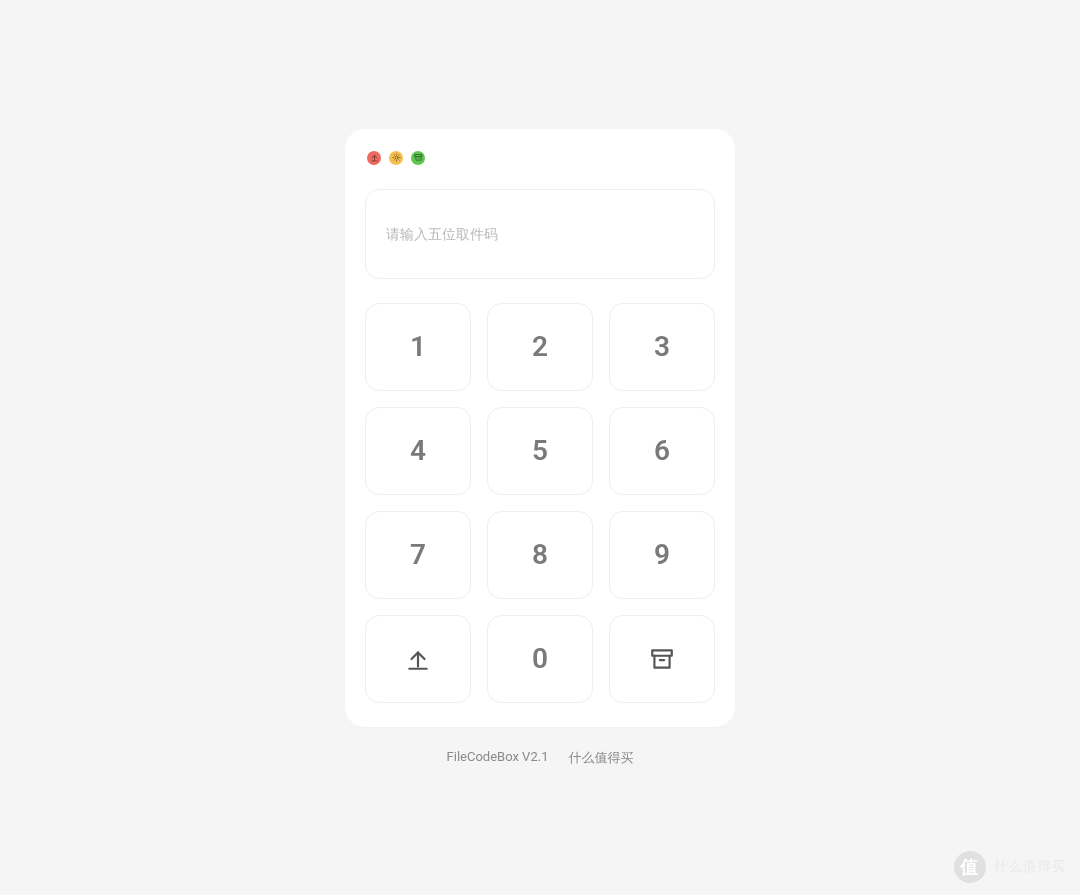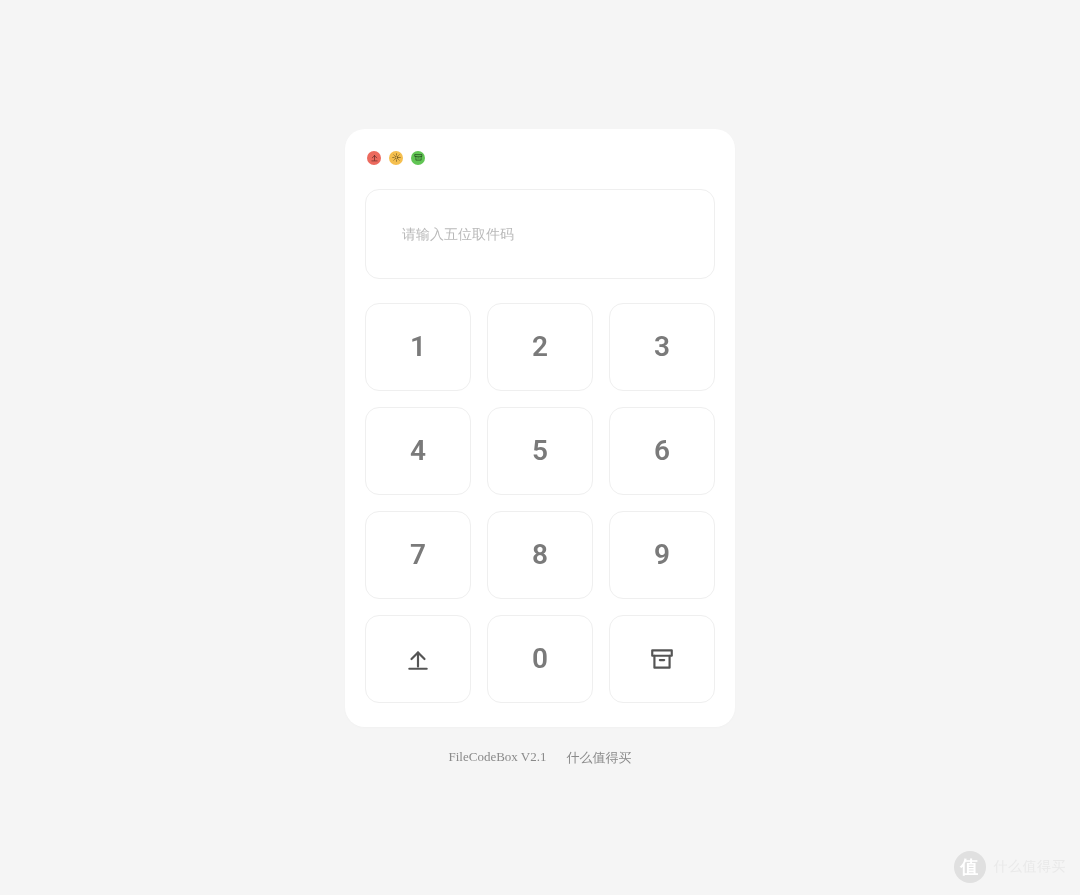--- a/index.html
+++ b/index.html
@@ -50,21 +50,21 @@
       stroke-width: 2;
       fill: none;
       stroke-linecap: round;
       stroke-linejoin: round;
     }
     .input-box {
       width: 100%;
       height: 90px;
       border: 1px solid #efefef;
       border-radius: 14px;
-      padding: 0 36px;
+      padding: 0 20px;
       display: flex;
       align-items: center;
       margin-bottom: 24px;
     }
     .input-box input {
       width: 100%;
       border: none;
       outline: none;
       font-size: 14px;
       color: #333;
@@ -100,21 +100,20 @@
       fill: none;
       stroke-linecap: round;
       stroke-linejoin: round;
     }
     .footer {
       margin-top: 22px;
       display: flex;
       gap: 20px;
       font-size: 13px;
       color: #8a8a8a;
-      font-family: Liberation Serif, serif;
     }
     .footer span {
       cursor: pointer;
     }
     .watermark {
       position: absolute;
       right: 14px;
       bottom: 12px;
       display: flex;
       align-items: center;

